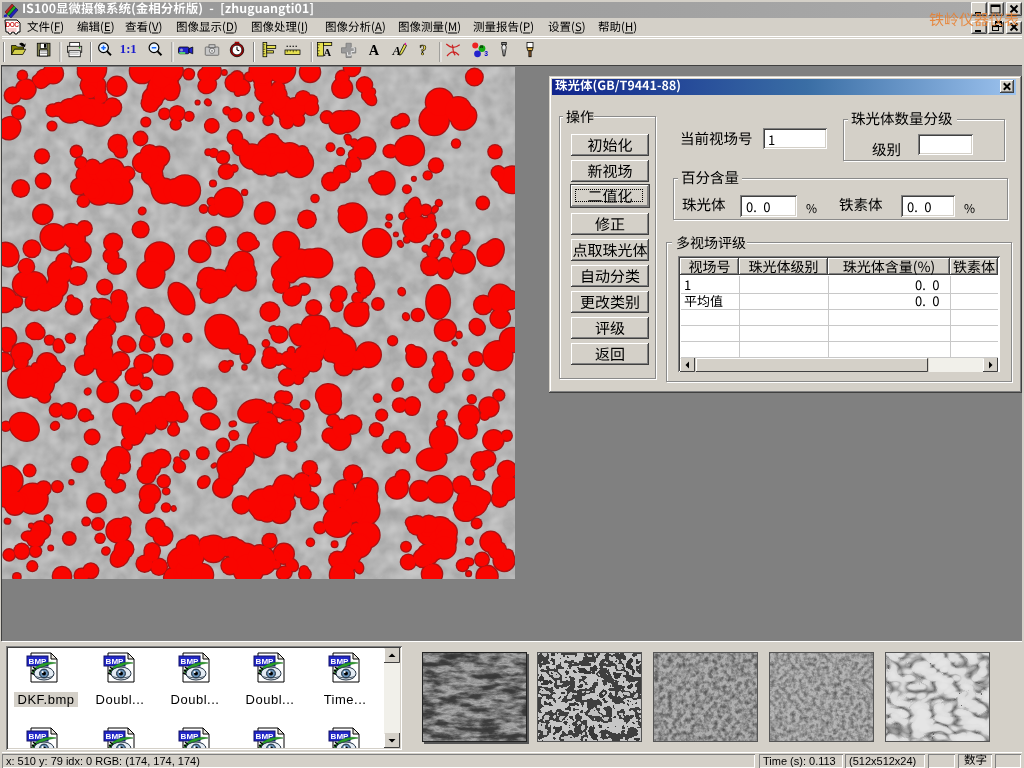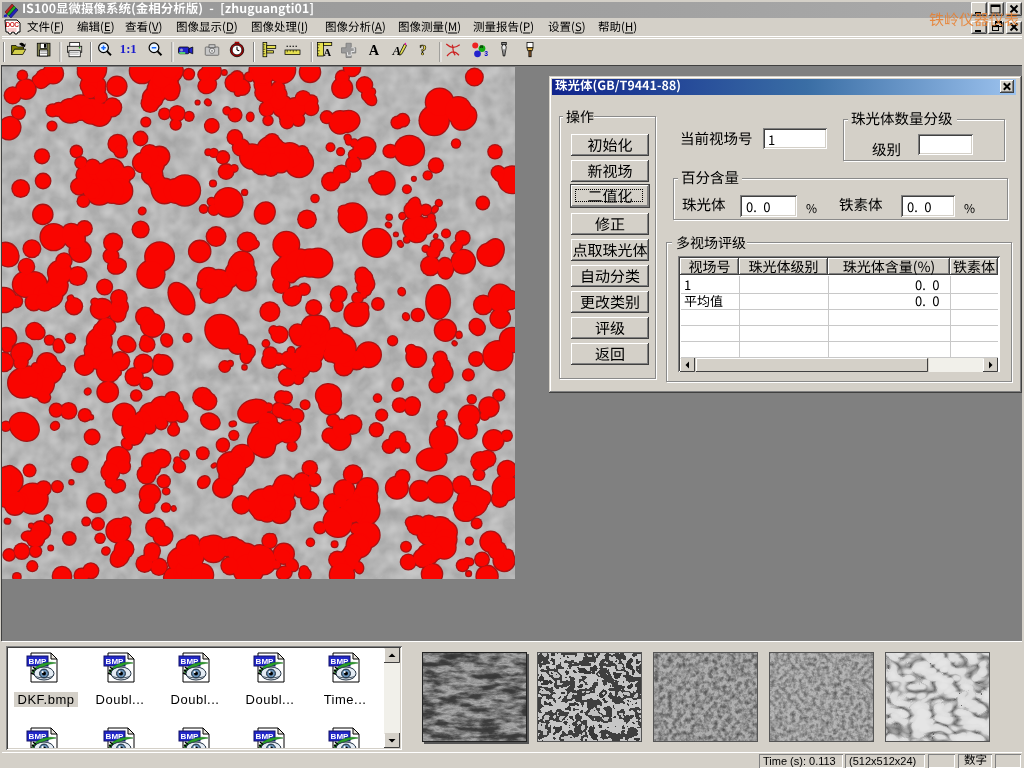--- a/index.html
+++ b/index.html
@@ -1723,20 +1723,21 @@
     <div class="abs" style="left:6px;top:646px;width:396px;height:104px;background:#fff;box-shadow:inset 1px 1px 0 #808080,inset -1px -1px 0 #fff,inset 2px 2px 0 #404040,inset -2px -2px 0 #d4d0c8"></div>
     <div class="abs" style="left:384px;top:648px;width:16px;height:100px;background:#f1f0ea"></div>
     <div class="btn" style="left:384px;top:648px;width:16px;height:15px"></div>
     <div class="btn" style="left:384px;top:733px;width:16px;height:15px"></div>
     <div class="thumb" style="left:422px;top:652px;border:2px solid #222;box-shadow:2px 2px 0 #555"></div>
     <div class="thumb" style="left:537px;top:652px;"></div>
     <div class="thumb" style="left:653px;top:652px;"></div>
     <div class="thumb" style="left:769px;top:652px;"></div>
     <div class="thumb" style="left:885px;top:652px;"></div>
     <div id="statusbar"></div>
+    <div class="cell" style="left:2px;top:754px;width:753px">x: 510 y: 79  idx: 0  RGB: (174, 174, 174)</div>
     <div class="cell" style="left:759px;top:754px;width:84px">Time (s): 0.113</div>
     <div class="cell" style="left:845px;top:754px;width:80px">(512x512x24)</div>
     <div class="cell" style="left:928px;top:754px;width:27px"></div>
     <div class="cell" style="left:958px;top:754px;width:34px"></div>
     <div class="cell" style="left:995px;top:754px;width:26px"></div>
     <div class="abs mono" style="left:14px;top:692px;width:64px;background:#d4d0c8;font-size:13px;letter-spacing:0.5px;text-align:center">DKF.bmp</div>
     <div class="abs mono" style="left:80px;top:692px;width:80px;font-size:13px;letter-spacing:0.5px;text-align:center">Doubl...</div>
     <div class="abs mono" style="left:155px;top:692px;width:80px;font-size:13px;letter-spacing:0.5px;text-align:center">Doubl...</div>
     <div class="abs mono" style="left:230px;top:692px;width:80px;font-size:13px;letter-spacing:0.5px;text-align:center">Doubl...</div>
     <div class="abs mono" style="left:305px;top:692px;width:80px;font-size:13px;letter-spacing:0.5px;text-align:center">Time...</div>

